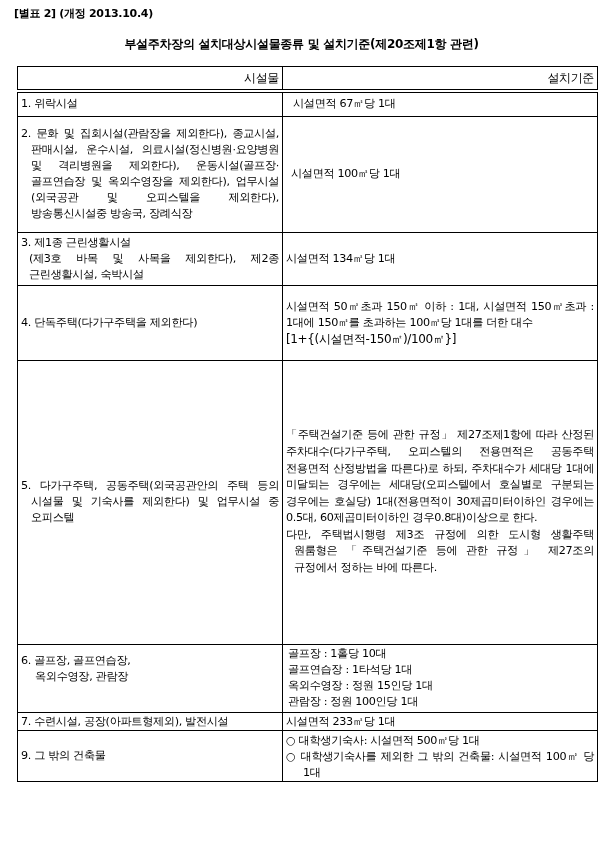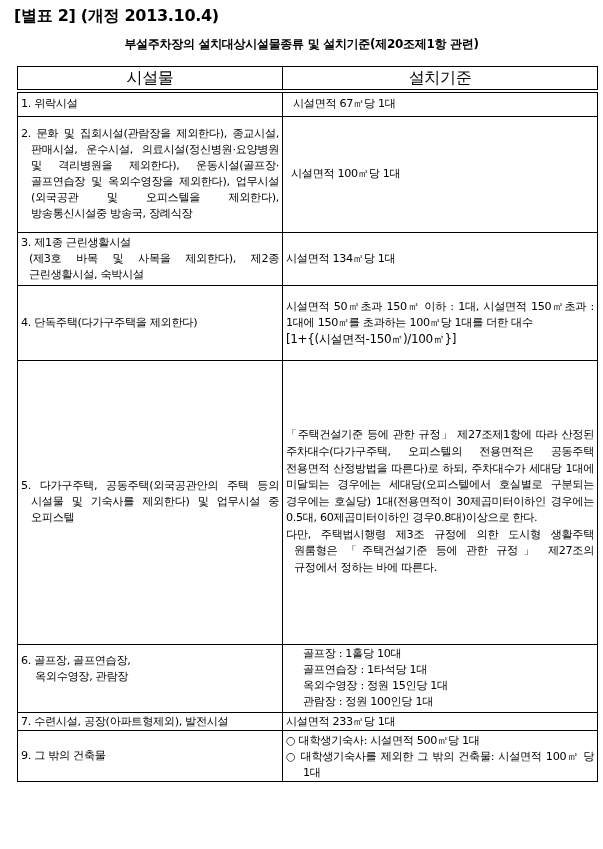--- a/index.html
+++ b/index.html
@@ -12,21 +12,21 @@
     height: 849px;
     position: relative;
     overflow: hidden;
     font-family: "DejaVu Sans", sans-serif;
     color: #000;
   }
   .annex-label {
     position: absolute;
     left: 14px;
     top: 6px;
-    font-size: 16px;
+    font-size: 11px;
     font-weight: bold;
     letter-spacing: -0.3px;
   }
   .doc-title {
     position: absolute;
     left: 0;
     width: 603px;
     top: 36px;
     text-align: center;
     font-size: 12px;
@@ -46,22 +46,22 @@
   }
   table.criteria td, table.criteria th {
     border: 1.3px solid #000;
     vertical-align: middle;
     padding: 0 3px;
     font-weight: normal;
     word-break: keep-all;
     overflow-wrap: anywhere;
   }
   table.criteria th {
-    text-align: center;
-    font-size: 16px;
+    text-align: right;
+    font-size: 12px;
     height: 22px;
     border-bottom: 4px double #000;
   }
   col.c1 { width: 265px; }
   col.c2 { width: 315px; }
   .left-cell { text-align: left; }
   .justify { text-align: justify; }
   .line { display: block; }
   .pad-top-cell { vertical-align: top !important; padding-top: 2px !important; }
   .bullet-line { display: block; padding-left: 17px; text-indent: -17px; }
@@ -132,21 +132,21 @@
         <span class="line">「주택건설기준 등에 관한 규정」 제27조제1항에 따라 산정된 주차대수(다가구주택, 오피스텔의 전용면적은 공동주택 전용면적 산정방법을 따른다)로 하되, 주차대수가 세대당 1대에 미달되는 경우에는 세대당(오피스텔에서 호실별로 구분되는 경우에는 호실당) 1대(전용면적이 30제곱미터이하인 경우에는 0.5대, 60제곱미터이하인 경우0.8대)이상으로 한다.</span>
         <span class="line" style="padding-left:8px;text-indent:-8px">다만, 주택법시행령 제3조 규정에 의한 도시형 생활주택 원룸형은 「주택건설기준 등에 관한 규정」 제27조의 규정에서 정하는 바에 따른다.</span>
       </td>
     </tr>
 
     <tr style="height:68px">
       <td class="left-cell pad-top-cell" style="padding-top:8px !important">
         <span class="line">6. 골프장, 골프연습장,</span>
         <span class="line" style="padding-left:14px">옥외수영장, 관람장</span>
       </td>
-      <td class="left-cell" style="padding-left:20px">
+      <td class="left-cell" style="padding-left:5px">
         <span class="line">골프장 : 1홀당 10대</span>
         <span class="line">골프연습장 : 1타석당 1대</span>
         <span class="line">옥외수영장 : 정원 15인당 1대</span>
         <span class="line">관람장 : 정원 100인당 1대</span>
       </td>
     </tr>
 
     <tr style="height:18px">
       <td class="left-cell" style="line-height:15px">
         <span class="line" style="white-space:nowrap">7. 수련시설, 공장(아파트형제외), 발전시설</span>

